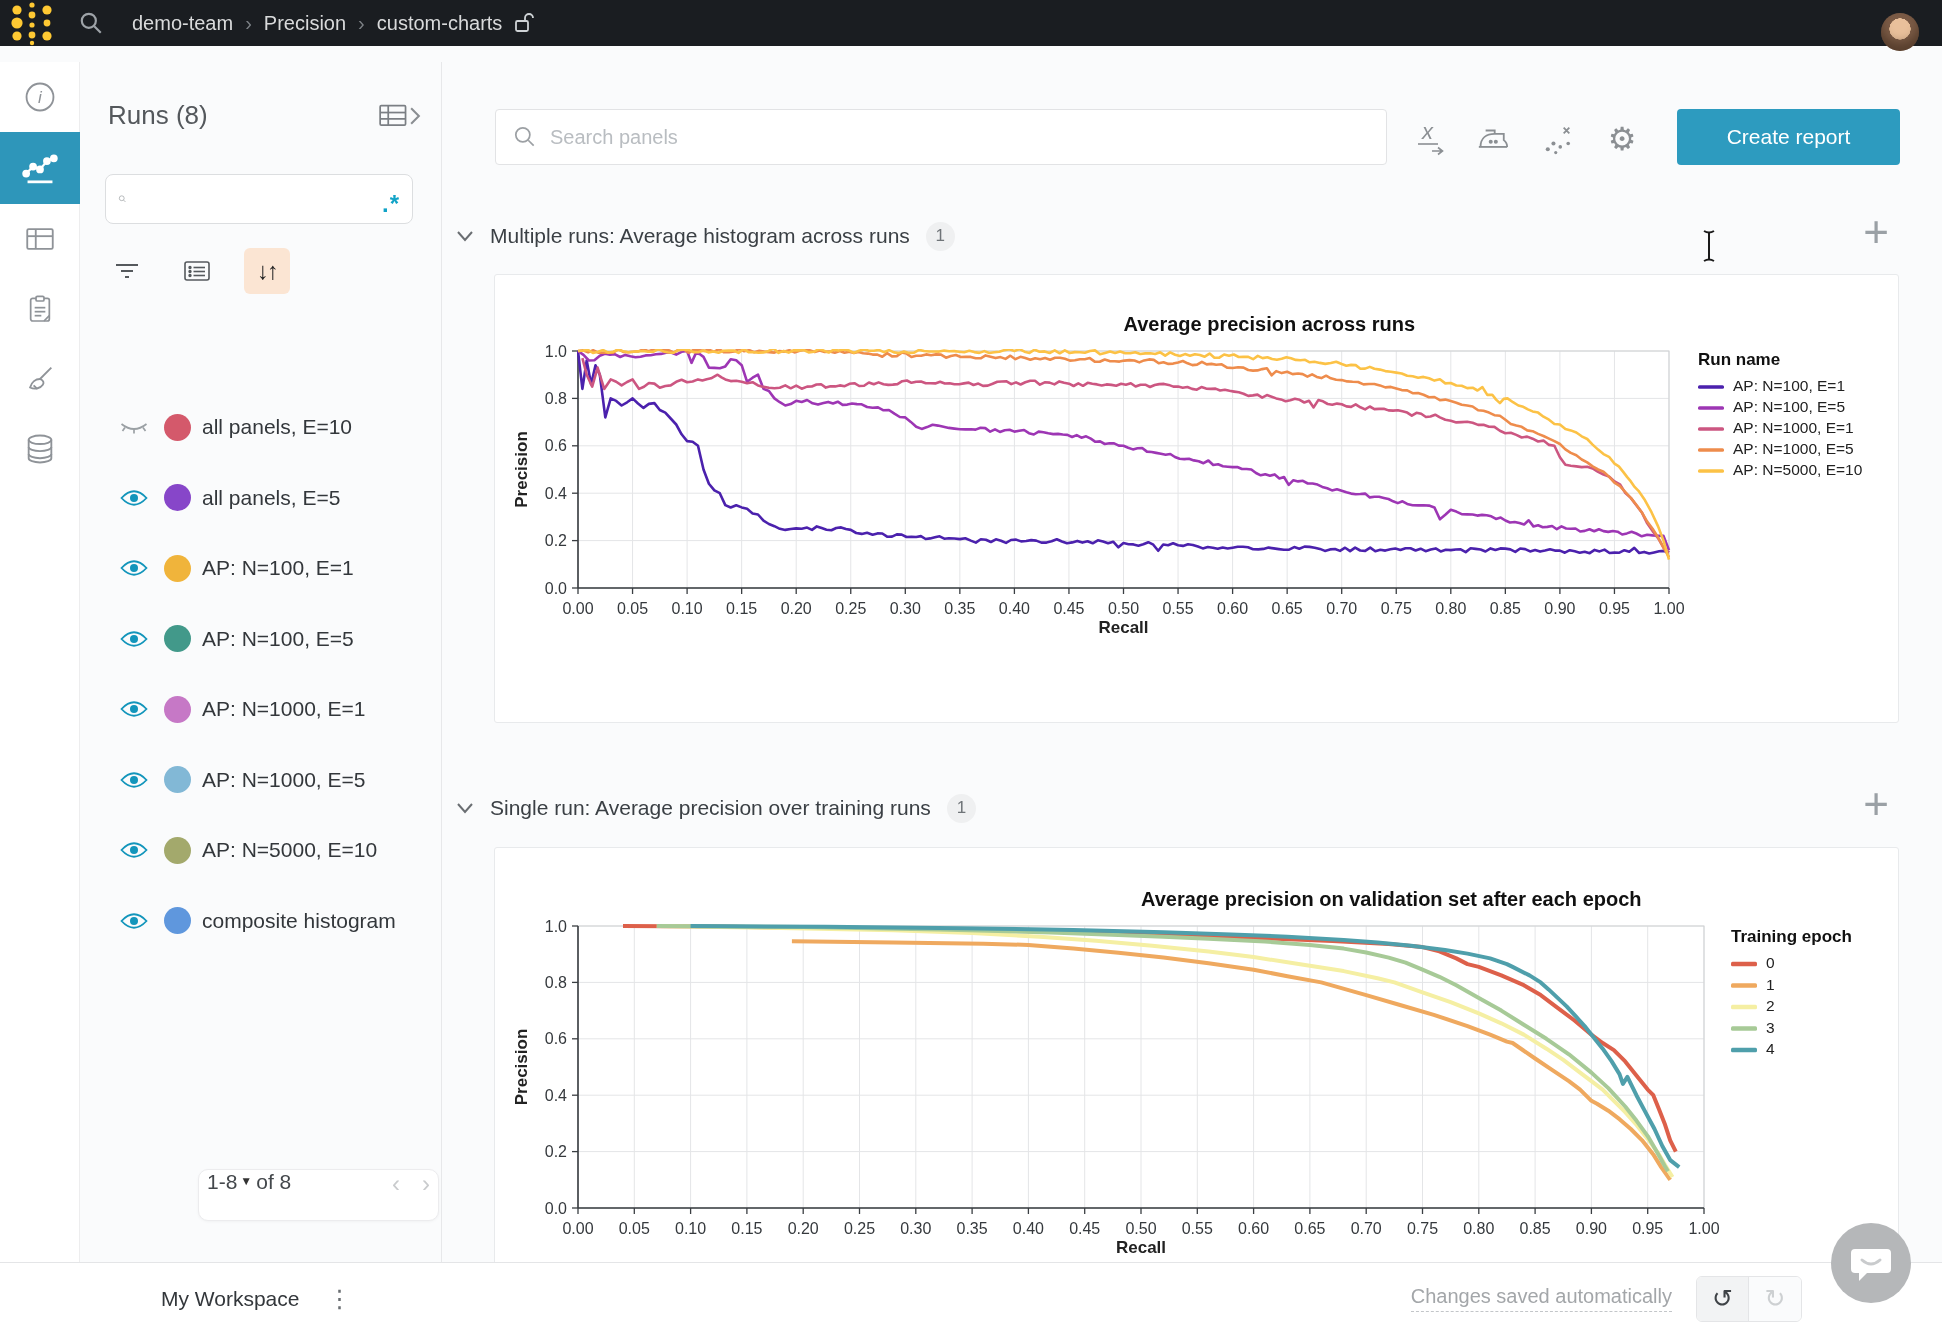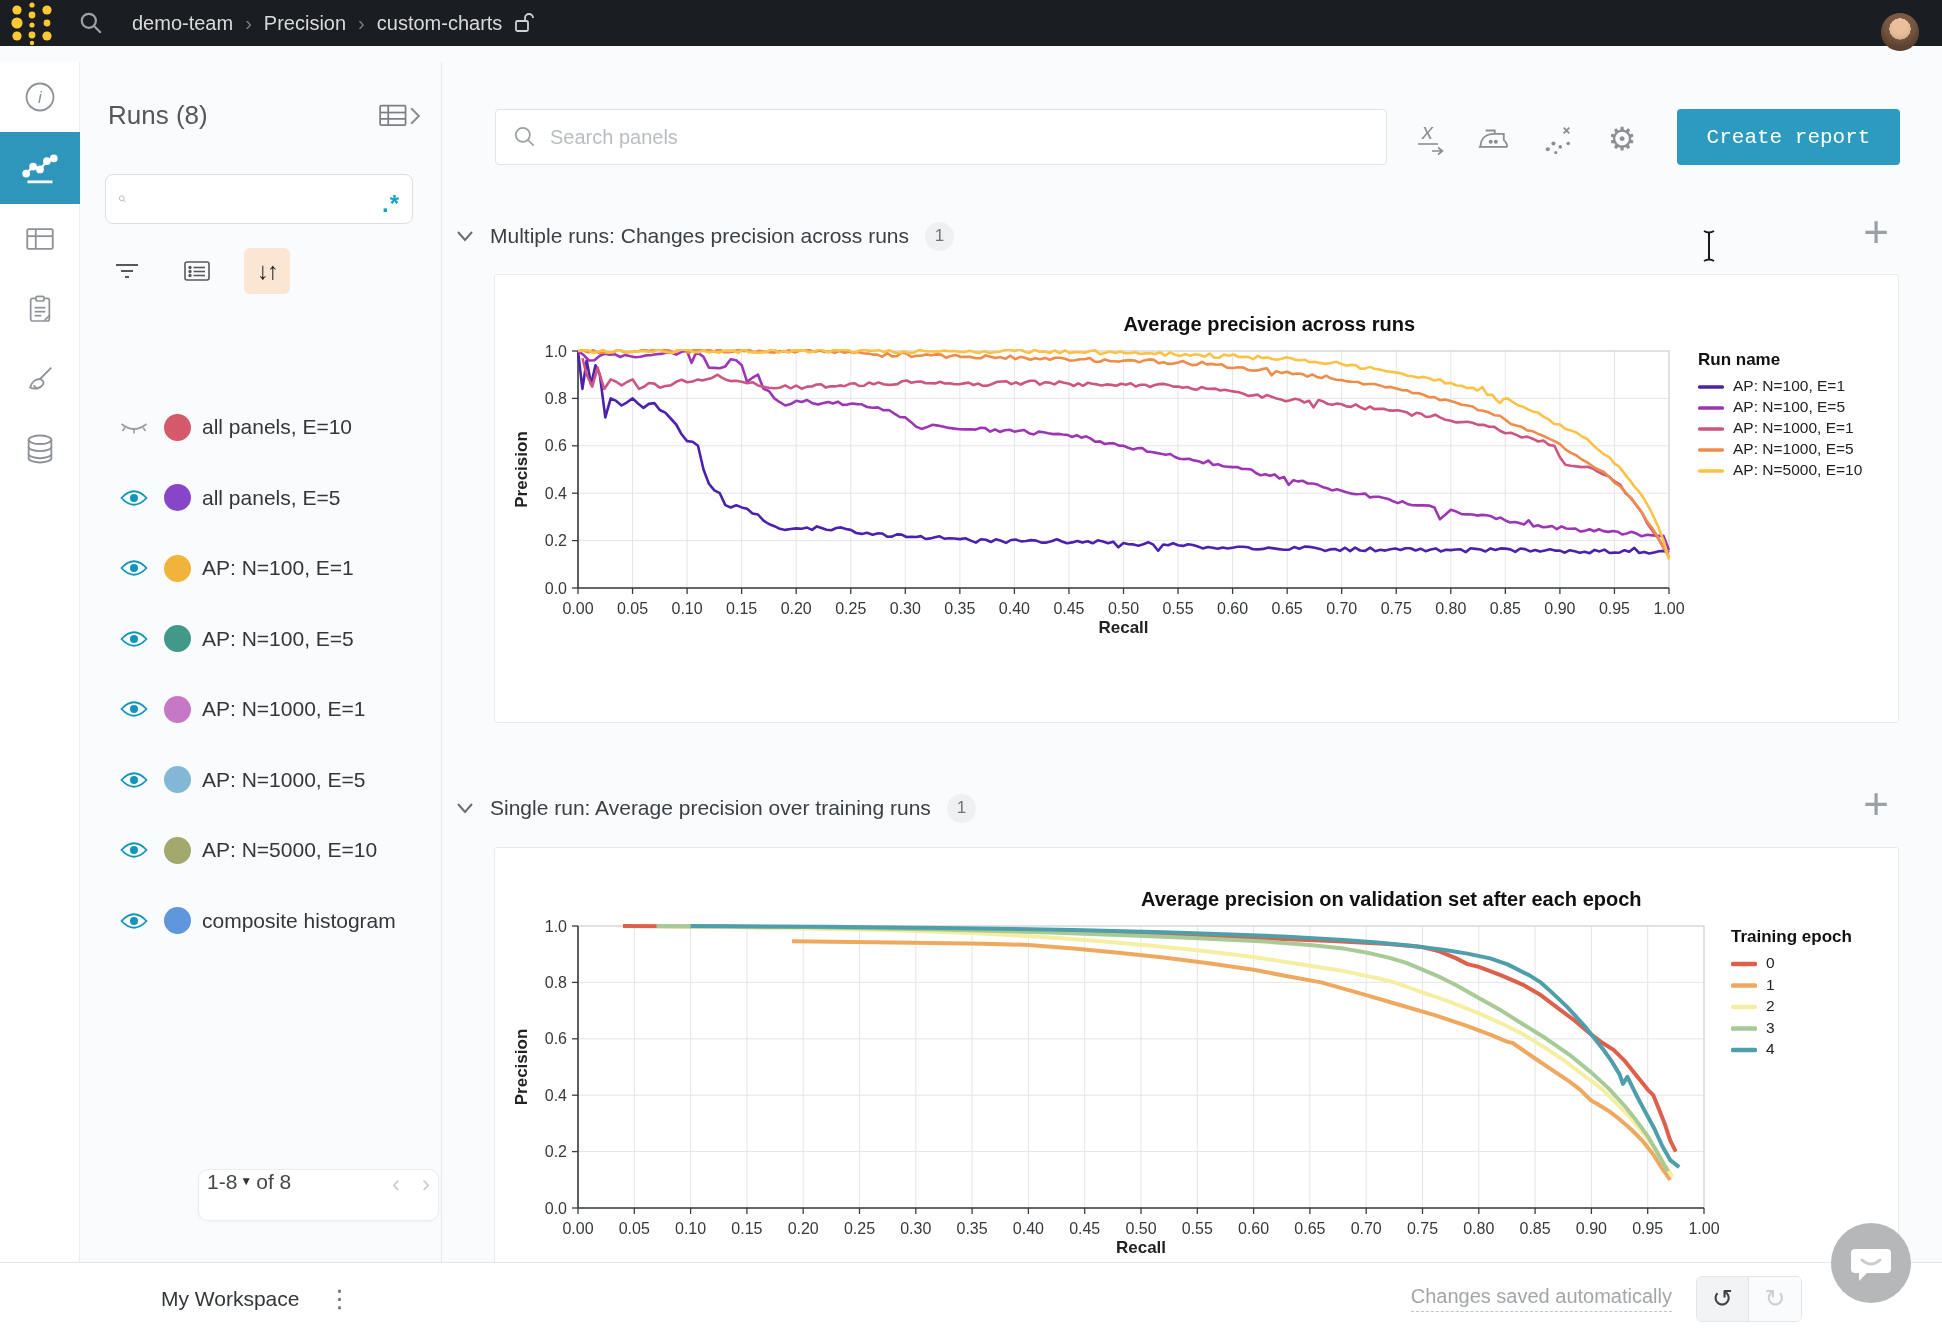--- a/index.html
+++ b/index.html
@@ -47,21 +47,21 @@
   .pag-caret { font-size:12px; margin:4px 4px 0 3px; color:#333; }
   .pag-arrows { margin-left:auto; display:flex; gap:22px; color:#c9cbcd; font-size:24px; }
   .pag-arrows span { cursor:pointer; }
 
   
   .panels-search { position:absolute; left:495px; top:109px; width:892px; height:56px; background:#fff; border:1px solid #e2e3e5; border-radius:4px; display:flex; align-items:center; padding:0 16px; }
   .panels-search input { border:none; outline:none; flex:1; font-size:20px; margin-left:12px; font-family:"Liberation Sans",sans-serif; color:#5a5e62; background:transparent; }
   .panels-search input::placeholder, .runs-search input::placeholder { color:#b9bdc1; }
   .icon-btn { position:absolute; top:117px; width:44px; height:44px; display:flex; align-items:center; justify-content:center; color:#8b8f93; cursor:pointer; }
   .gear-glyph { font-size:32px; line-height:1; }
-  .create-btn { position:absolute; left:1677px; top:109px; width:223px; height:56px; background:#2d9bbf; color:#fff; font-size:21px; border:none; border-radius:4px; cursor:pointer; font-family:Liberation Mono, monospace; }
+  .create-btn { position:absolute; left:1677px; top:109px; width:223px; height:56px; background:#2d9bbf; color:#fff; font-size:21px; border:none; border-radius:4px; cursor:pointer; font-family:Liberation Sans, sans-serif; }
   .section-row { position:absolute; left:456px; height:44px; display:flex; align-items:center; gap:16px; }
   .section-chev { cursor:pointer; display:flex; }
   .section-title { font-size:21px; color:#3b4045; }
   .section-badge { min-width:29px; height:29px; border-radius:50%; background:#eff0f1; color:#6f7478; font-size:17px; display:flex; align-items:center; justify-content:center; }
   .add-panel { position:absolute; width:40px; height:40px; color:#9aa0a5; font-size:44px; font-weight:200; display:flex; align-items:center; justify-content:center; cursor:pointer; line-height:0; }
   .card { position:absolute; left:494px; width:1405px; background:#ffffff; border:1px solid #e8eaec; border-radius:3px; }
 
   
   .bottombar { position:absolute; left:0; top:1262px; width:1942px; height:72px; background:#ffffff; border-top:1px solid #e4e5e7; z-index:50; display:flex; align-items:center; }
   .ws-label { font-size:21px; color:#33373b; margin-left:161px; }
@@ -350,21 +350,21 @@
   <span class="gear-glyph">⚙</span>
 </div>
 <button class="create-btn">Create report</button>
 
 <div class="section-row" style="top:214px">
   <span class="section-chev">
     <svg width="18" height="12" viewBox="0 0 18 12" fill="none" stroke="#6a6e72" stroke-width="2">
         <polyline points="2,2 9,10 16,2"></polyline>
       </svg>
   </span>
-  <span class="section-title">Multiple runs: Changes precision across runs</span>
+  <span class="section-title">Multiple runs: Average histogram across runs</span>
   <span class="section-badge">1</span>
 </div>
 <div class="add-panel" style="left:1856px; top:212px">+</div>
 <div class="card" style="top:274px; height:449px">
   <svg id="chart0" width="1403" height="447">
       <line x1="83" y1="76" x2="83" y2="313" stroke="#e4e5e7" stroke-width="1"></line>
       <line x1="137.55" y1="76" x2="137.55" y2="313" stroke="#e4e5e7" stroke-width="1"></line>
       <line x1="192.10000000000002" y1="76" x2="192.10000000000002" y2="313" stroke="#e4e5e7" stroke-width="1"></line>
       <line x1="246.65000000000003" y1="76" x2="246.65000000000003" y2="313" stroke="#e4e5e7" stroke-width="1"></line>
       <line x1="301.20000000000005" y1="76" x2="301.20000000000005" y2="313" stroke="#e4e5e7" stroke-width="1"></line>

